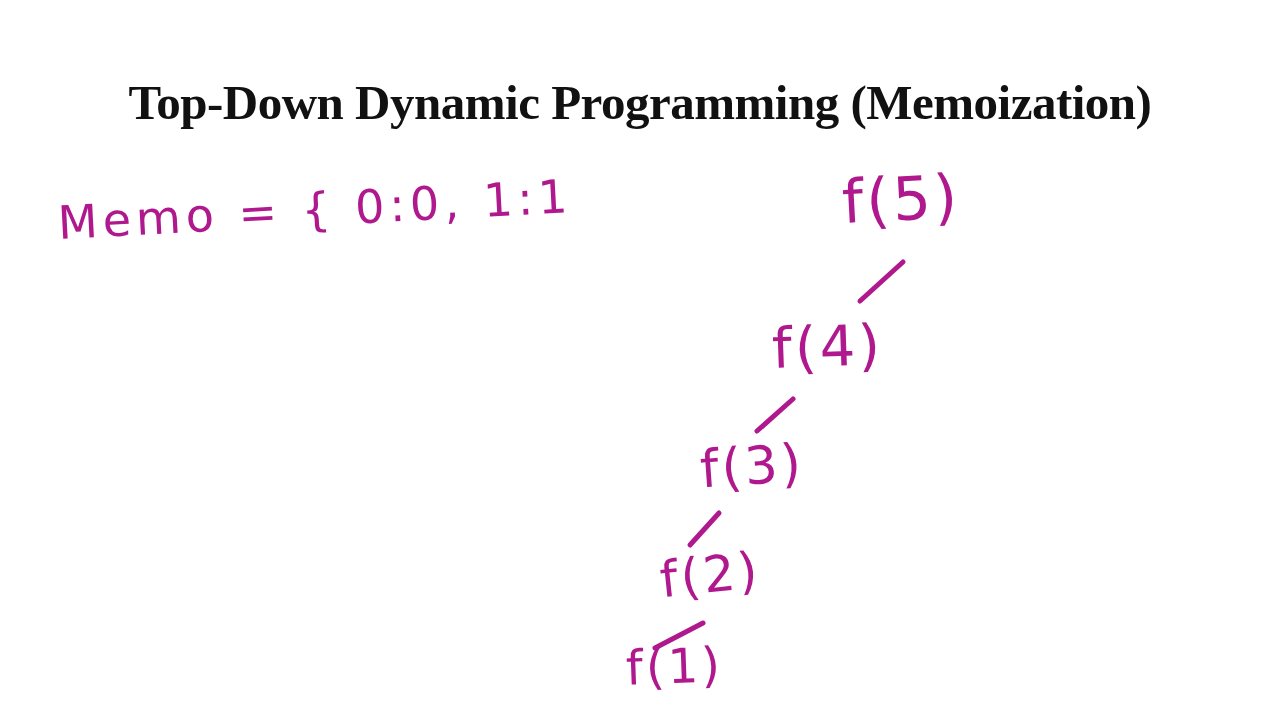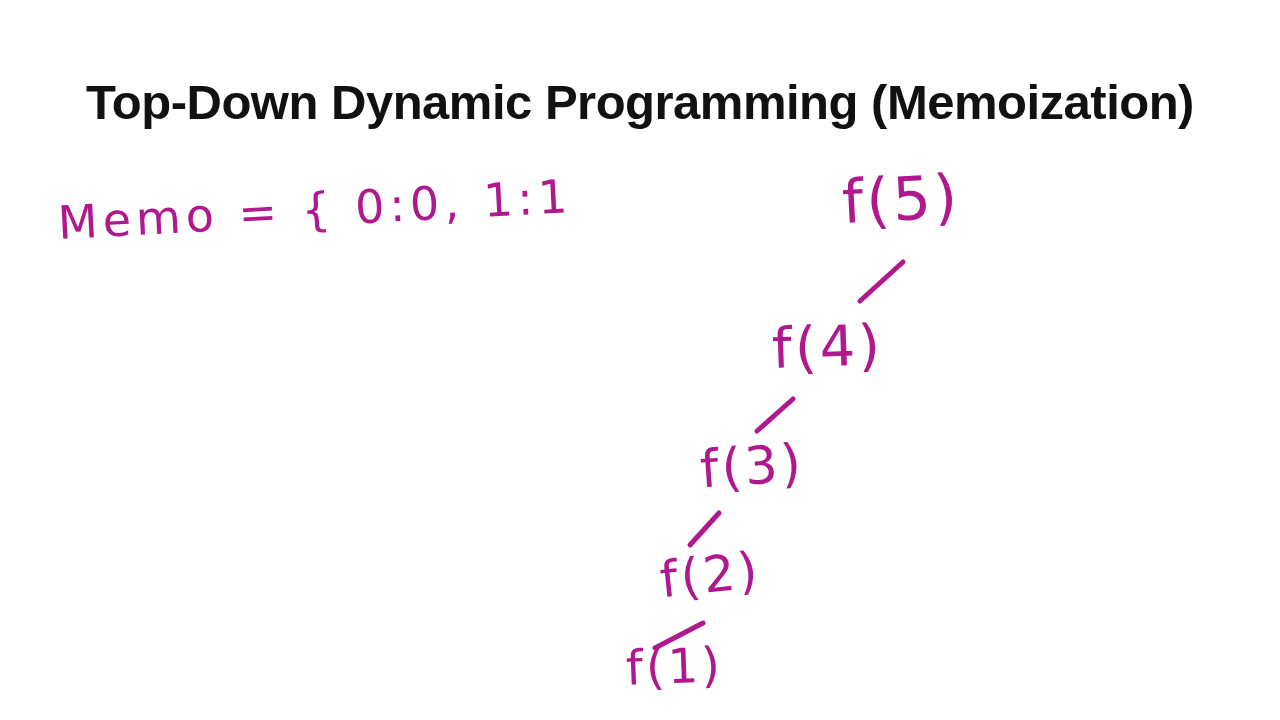--- a/index.html
+++ b/index.html
@@ -13,21 +13,21 @@
     font-family: "Liberation Sans", sans-serif;
   }
 
   .title {
     position: absolute;
     top: 74px;
     left: 0;
     width: 100%;
     margin: 0;
     text-align: center;
-    font-family: Liberation Sans, sans-serif;
+    font-family: Liberation Serif, serif;
     font-weight: 600;
     font-size: 49px;
     letter-spacing: -0.5px;
     color: var(--title, #111111);
   }
 
   .ink {
     color: var(--ink, #b0188e);
     font-family: "DejaVu Sans", sans-serif;
     font-weight: 500;

